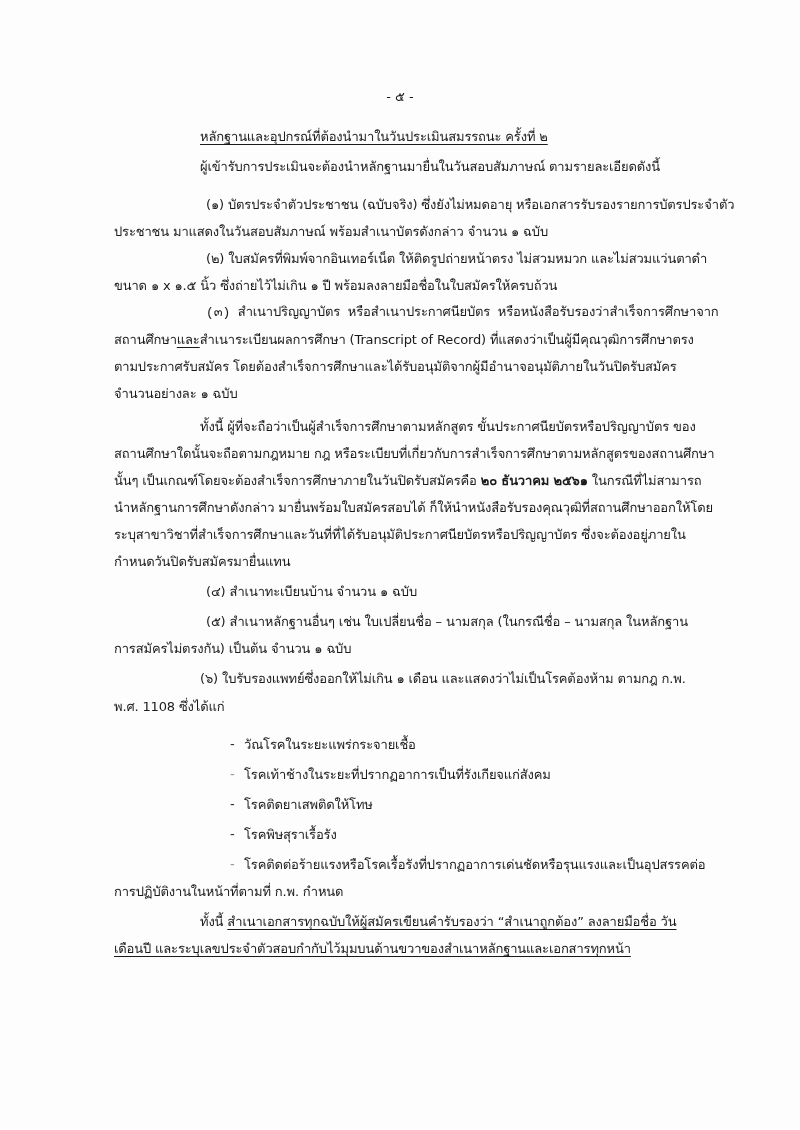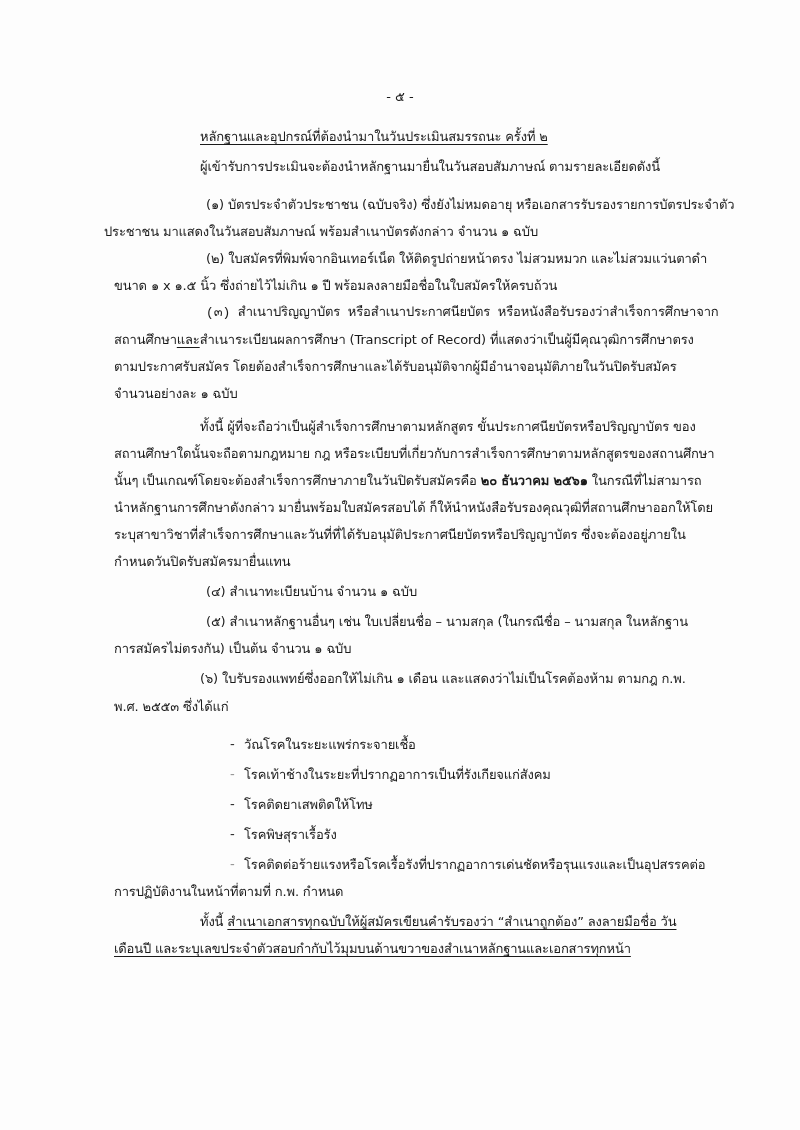--- a/index.html
+++ b/index.html
@@ -52,21 +52,21 @@
 
   <div class="page-num">- ๕ -</div>
 
   <div class="line u" style="left:200px; top:128px;">หลักฐานและอุปกรณ์ที่ต้องนำมาในวันประเมินสมรรถนะ ครั้งที่ ๒</div>
   <div class="line" style="left:200px; top:158px;">ผู้เข้ารับการประเมินจะต้องนำหลักฐานมายื่นในวันสอบสัมภาษณ์ ตามรายละเอียดดังนี้</div>
 
   <div class="line" style="left:206px; top:196px;">
     <span>(๑)</span>
     <span>บัตรประจำตัวประชาชน (ฉบับจริง) ซึ่งยังไม่หมดอายุ หรือเอกสารรับรองรายการบัตรประจำตัว</span>
   </div>
-  <div class="line" style="left:104px; top:223px;">ประชาชน มาแสดงในวันสอบสัมภาษณ์ พร้อมสำเนาบัตรดังกล่าว จำนวน ๑ ฉบับ</div>
+  <div class="line" style="left:114px; top:223px;">ประชาชน มาแสดงในวันสอบสัมภาษณ์ พร้อมสำเนาบัตรดังกล่าว จำนวน ๑ ฉบับ</div>
 
   <div class="line" style="left:206px; top:250px;">
     <span>(๒)</span>
     <span>ใบสมัครที่พิมพ์จากอินเทอร์เน็ต ให้ติดรูปถ่ายหน้าตรง ไม่สวมหมวก และไม่สวมแว่นตาดำ</span>
   </div>
   <div class="line" style="left:114px; top:277px;">ขนาด ๑ x ๑.๕ นิ้ว ซึ่งถ่ายไว้ไม่เกิน ๑ ปี พร้อมลงลายมือชื่อในใบสมัครให้ครบถ้วน</div>
 
   <div class="line" style="left:206px; top:304px;font-family:Liberation Mono, monospace;">
     <span>(๓)</span>
     <span>สำเนาปริญญาบัตร หรือสำเนาประกาศนียบัตร หรือหนังสือรับรองว่าสำเร็จการศึกษาจาก</span>
@@ -94,21 +94,21 @@
   <div class="line" style="left:206px; top:613px;">
     <span>(๕)</span>
     <span>สำเนาหลักฐานอื่นๆ เช่น ใบเปลี่ยนชื่อ – นามสกุล (ในกรณีชื่อ – นามสกุล ในหลักฐาน</span>
   </div>
   <div class="line" style="left:114px; top:640px;">การสมัครไม่ตรงกัน) เป็นต้น จำนวน ๑ ฉบับ</div>
 
   <div class="line" style="left:200px; top:670px;">
     <span>(๖)</span>
     <span>ใบรับรองแพทย์ซึ่งออกให้ไม่เกิน ๑ เดือน และแสดงว่าไม่เป็นโรคต้องห้าม ตามกฎ ก.พ.</span>
   </div>
-  <div class="line" style="left:114px; top:698px;">พ.ศ. ๒๕๕๓ ซึ่งได้แก่</div>
+  <div class="line" style="left:114px; top:698px;">พ.ศ. 1108 ซึ่งได้แก่</div>
 
   <span class="dash" style="left:230px; top:736px;">-</span>
   <div class="line" style="left:244px; top:736px;text-align:right;">วัณโรคในระยะแพร่กระจายเชื้อ</div>
 
   <span class="dash faint" style="left:230px; top:766px;">-</span>
   <div class="line" style="left:244px; top:766px;">โรคเท้าช้างในระยะที่ปรากฏอาการเป็นที่รังเกียจแก่สังคม</div>
 
   <span class="dash" style="left:230px; top:796px;">-</span>
   <div class="line" style="left:244px; top:796px;">โรคติดยาเสพติดให้โทษ</div>
 

